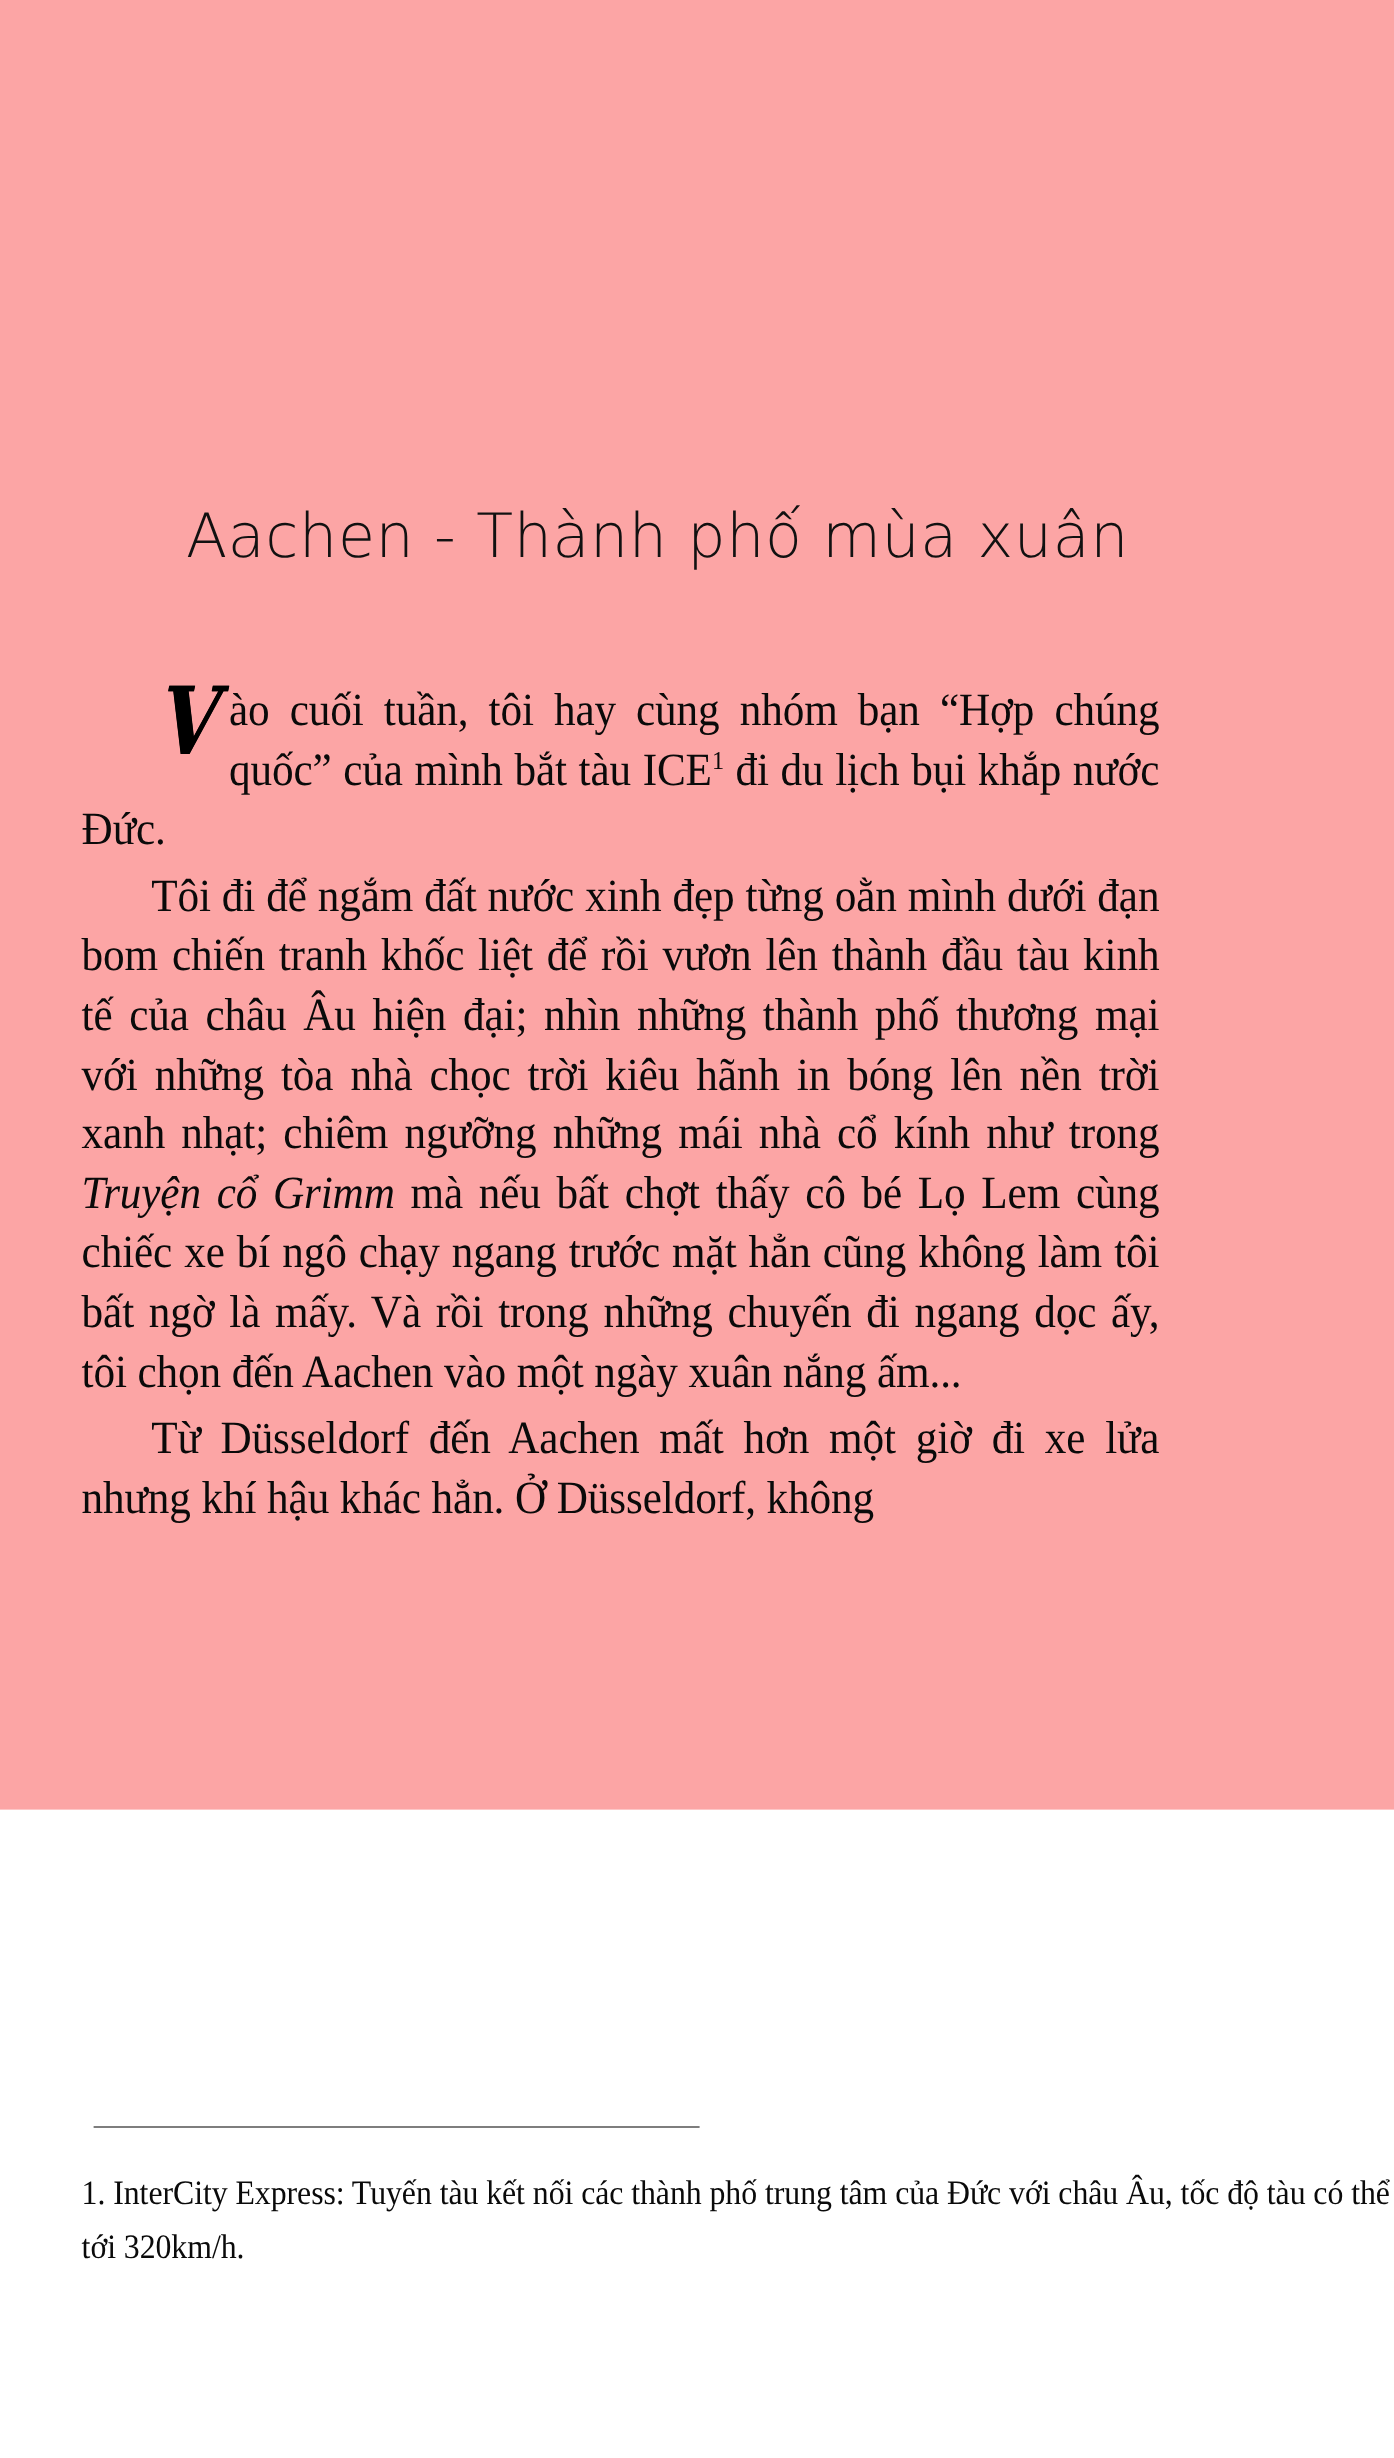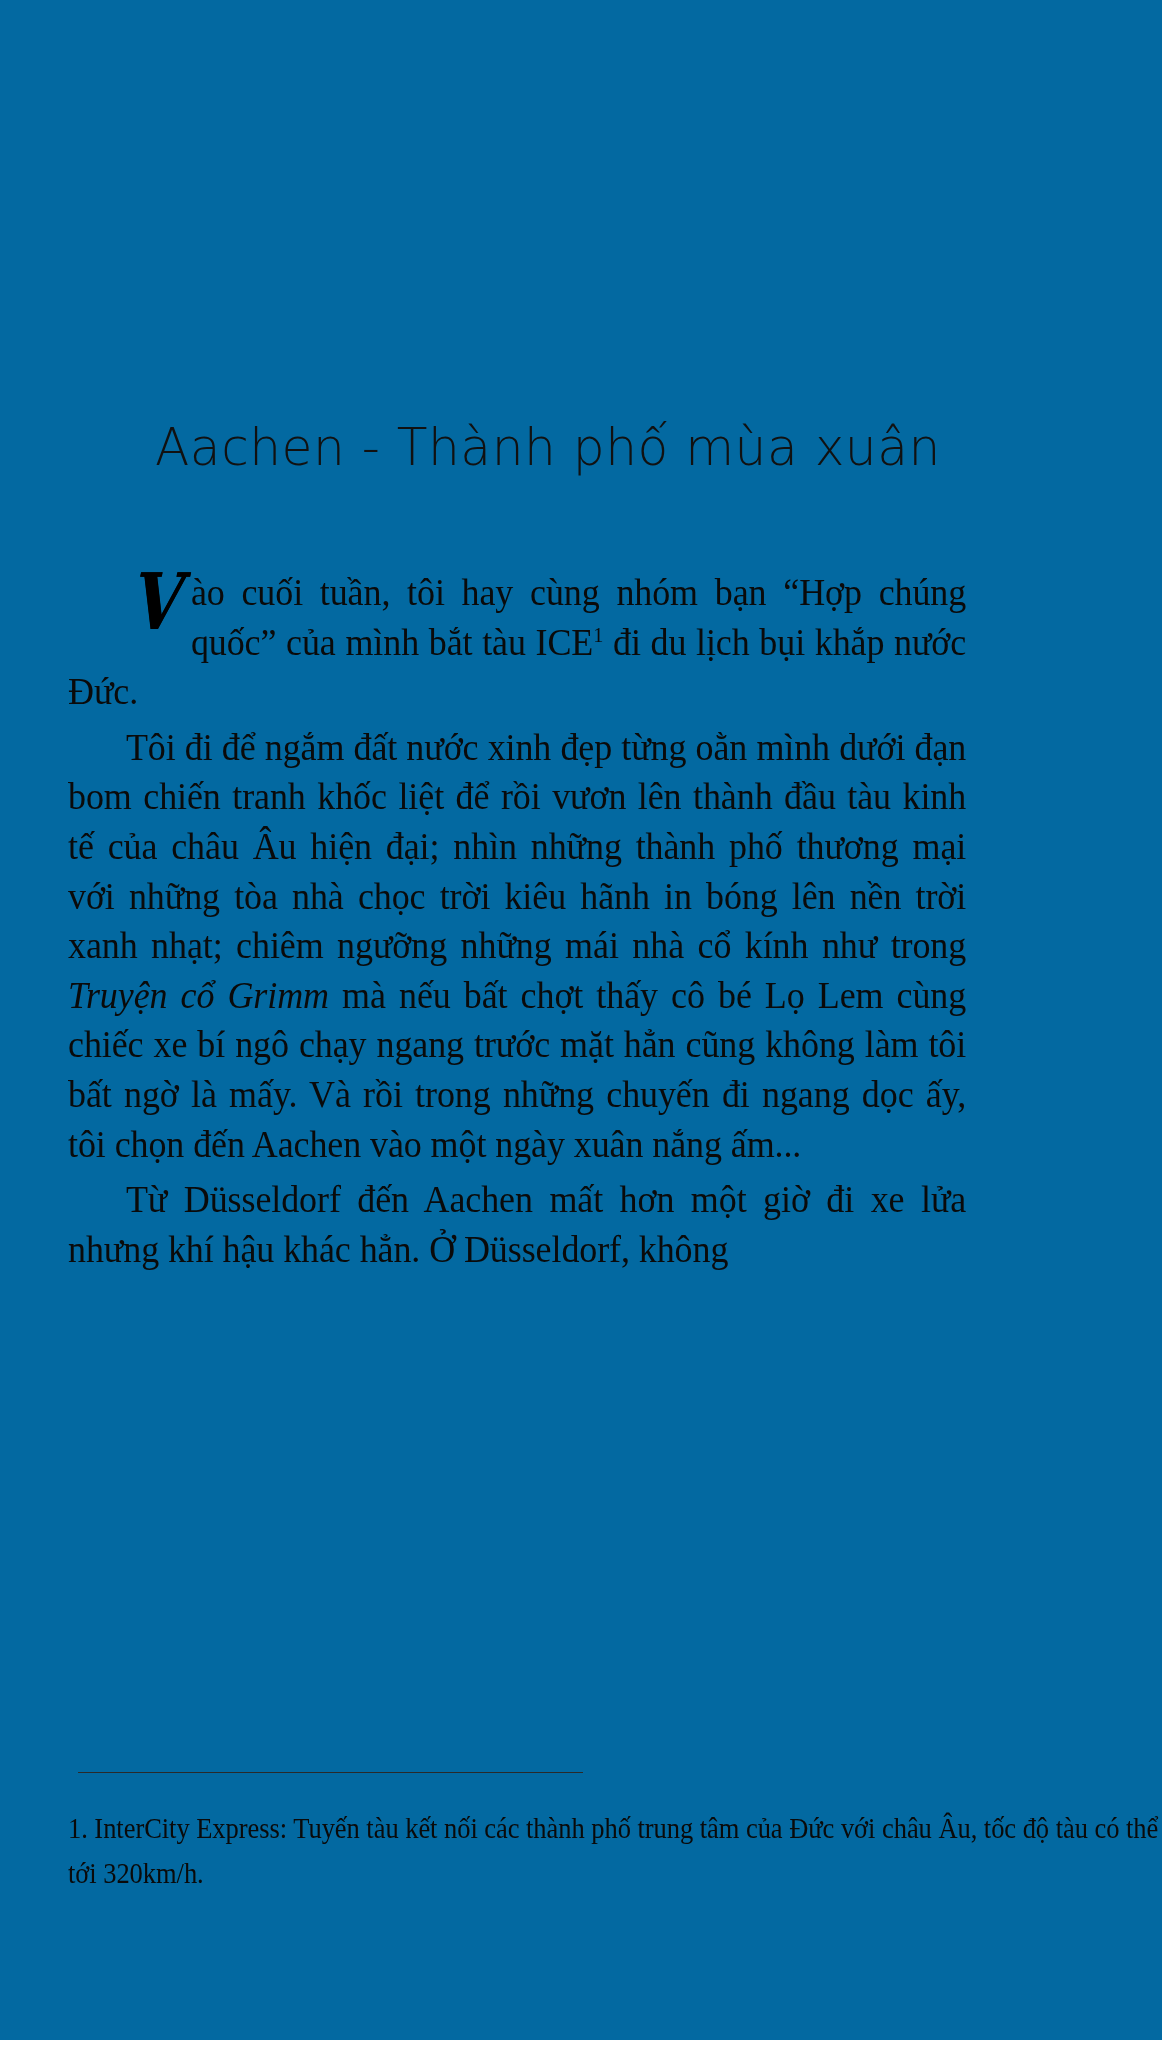--- a/index.html
+++ b/index.html
@@ -13,22 +13,22 @@
     height: 2048px;
     overflow: hidden;
     font-family: "Liberation Serif", "DejaVu Serif", serif;
     color: #0d0d0d;
     -webkit-font-smoothing: antialiased;
   }
 
   .page {
     position: relative;
     width: 1162px;
-    height: 2040px;
-    background: #0369a1;
+    height: 1508px;
+    background: #fca5a5;
     box-sizing: border-box;
   }
 
   
   .chapter-title {
     position: absolute;
     left: 155px;
     top: 385px;
     width: 860px;
     font-family: "DejaVu Sans", "Liberation Sans", sans-serif;

